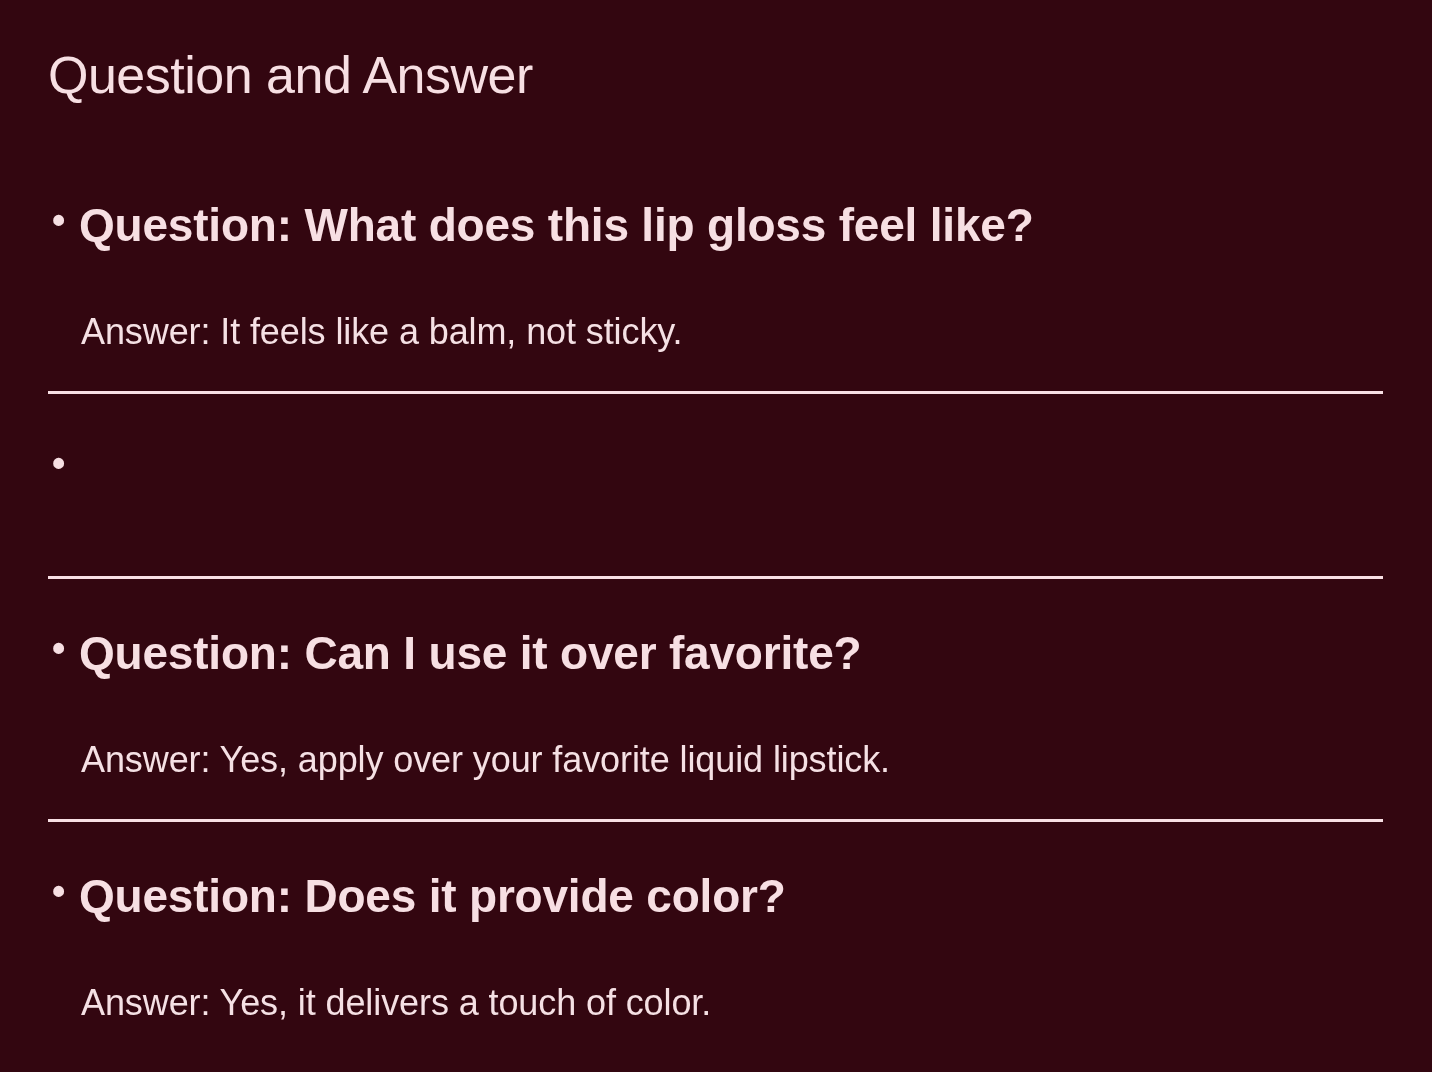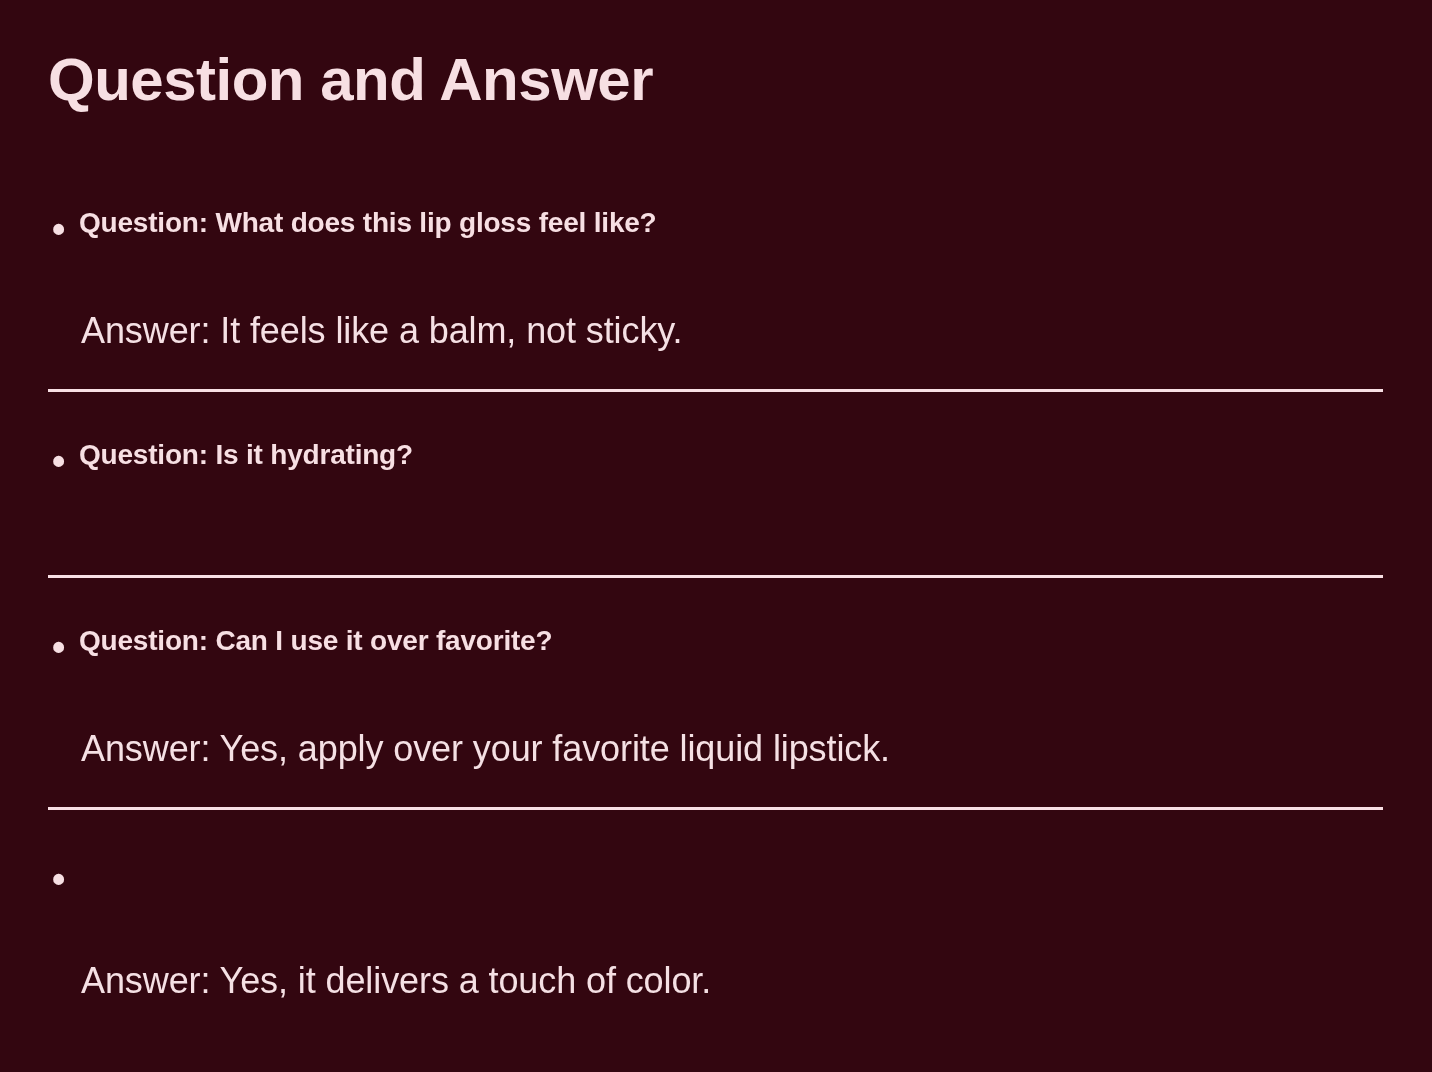--- a/index.html
+++ b/index.html
@@ -19,22 +19,22 @@
     width: 1432px;
     height: 1072px;
     background: #330610;
     box-sizing: border-box;
     padding: 0;
   }
 
   .page-title {
     color: #f7dfe3;
     font-family: "Liberation Sans", sans-serif;
-    font-size: 60px;
-    font-weight: bold;
+    font-size: 52px;
+    font-weight: normal;
     letter-spacing: -0.5px;
     line-height: 1.1;
     margin: 0;
     padding: 47px 0 0 48px;
   }
 
   .qa-list {
     list-style: none;
     margin: 0;
     padding: 0;
@@ -65,21 +65,21 @@
     line-height: 1.28;
     font-weight: bold;
     text-align: left;
     padding-left: 4px;
     box-sizing: border-box;
   }
 
   .question-text {
     color: #f7dfe3;
     font-family: "Liberation Sans", sans-serif;
-    font-size: 28px;
+    font-size: 46px;
     font-weight: bold;
     line-height: 1.28;
     letter-spacing: -0.2px;
     margin: 0;
     text-align: center;
   }
 
   .answer-text {
     color: #f5e0e4;
     font-family: "Liberation Sans", sans-serif;
@@ -126,21 +126,20 @@
         <div class="answer-text">Answer: It feels like a balm, not sticky.</div>
         <div class="a-to-rule-gap"></div>
       </div>
       <hr class="divider">
     </li>
 
     <li class="qa-block block-1">
       <div class="qa-inner">
         <div class="question-row">
           <span class="bullet">•</span>
-          <span class="question-text">Question: Is it hydrating?</span>
         </div>
         <div class="q-to-a-gap"></div>
         <div class="a-to-rule-gap"></div>
       </div>
       <hr class="divider">
     </li>
 
     <li class="qa-block block-2">
       <div class="qa-inner">
         <div class="question-row">
@@ -151,20 +150,21 @@
         <div class="answer-text">Answer: Yes, apply over your favorite liquid lipstick.</div>
         <div class="a-to-rule-gap"></div>
       </div>
       <hr class="divider">
     </li>
 
     <li class="qa-block block-3">
       <div class="qa-inner">
         <div class="question-row">
           <span class="bullet">•</span>
+          <span class="question-text">Question: Does it provide color?</span>
         </div>
         <div class="q-to-a-gap"></div>
         <div class="answer-text">Answer: Yes, it delivers a touch of color.</div>
       </div>
     </li>
 
   </ul>
 </div>
 
 </body></html>

